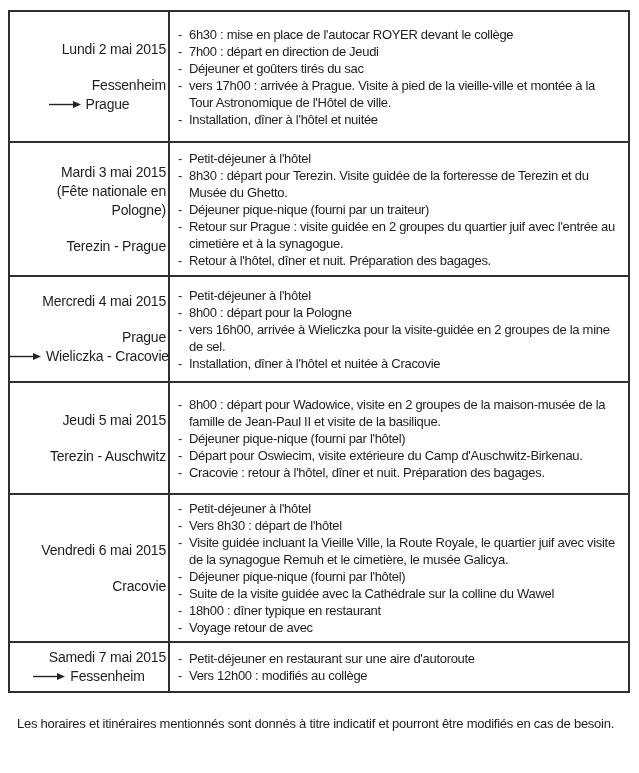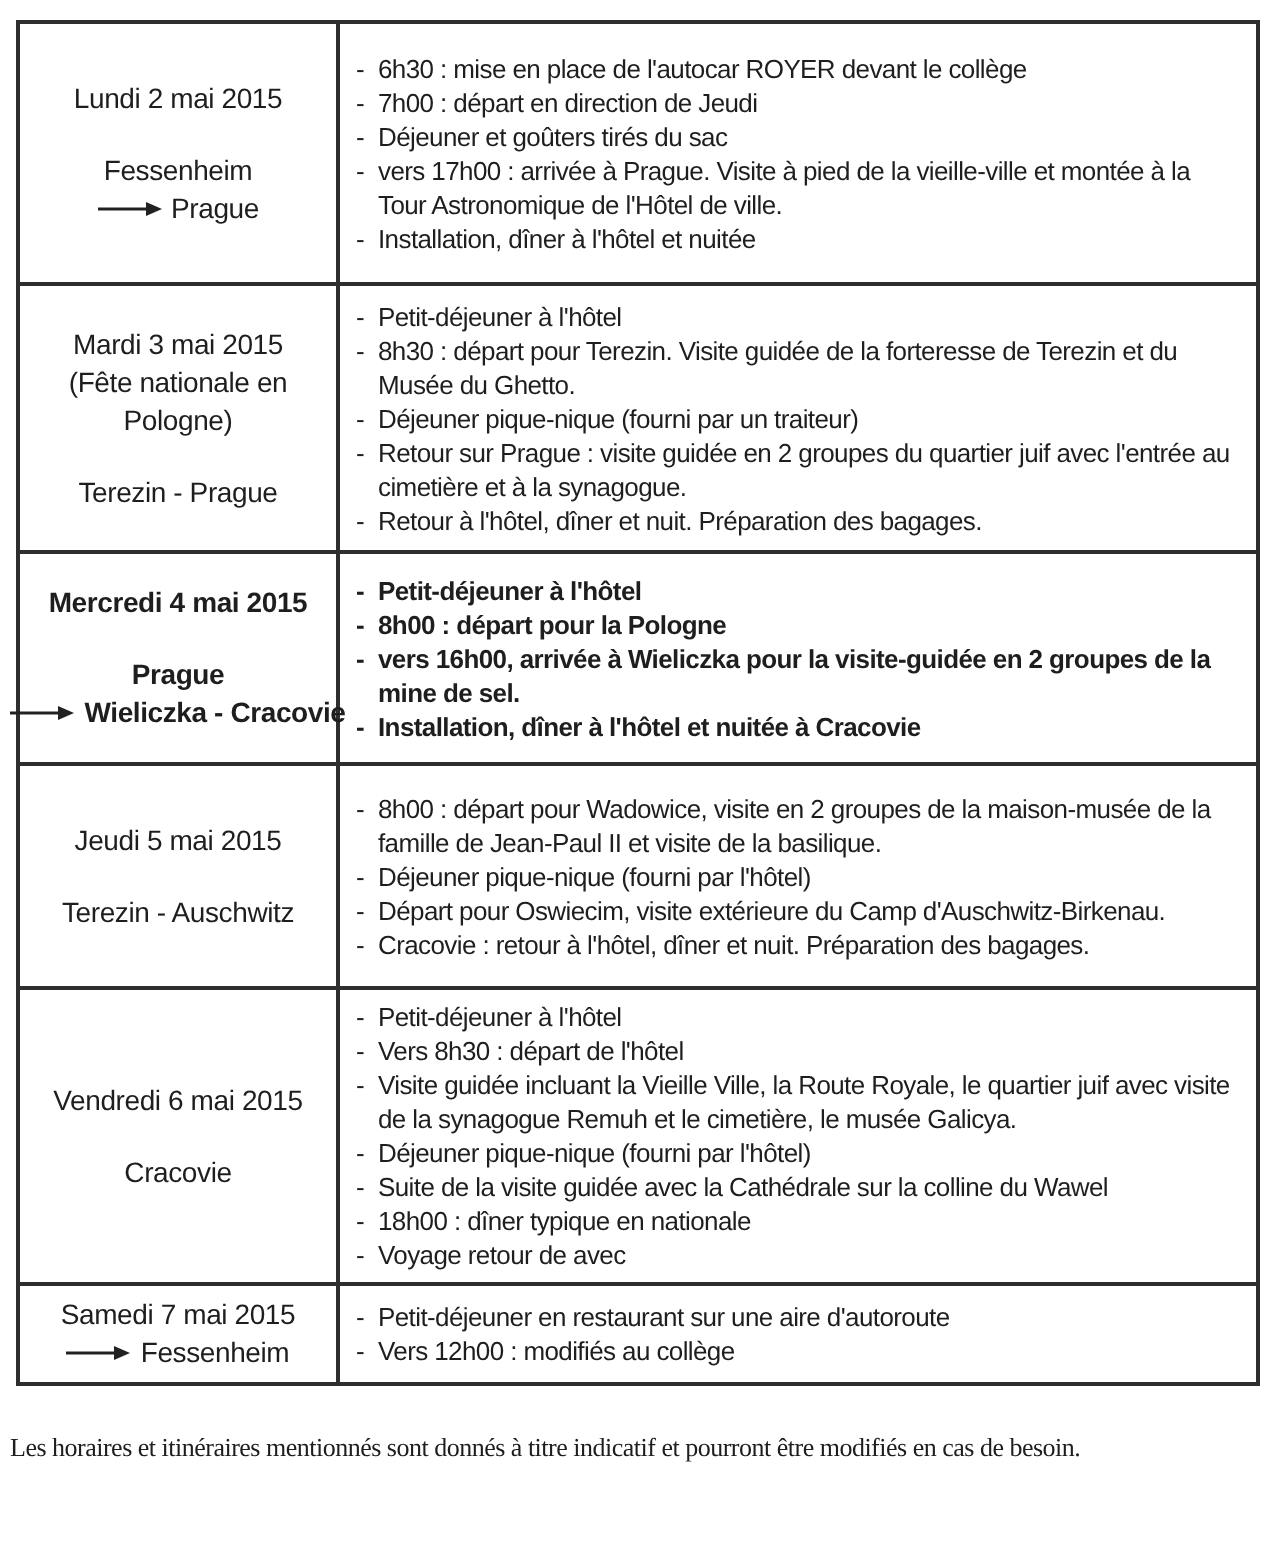--- a/index.html
+++ b/index.html
@@ -19,28 +19,28 @@
     width: 622px;
     margin: 10px 0 0 8px;
   }
   table.itinerary td {
     border: 2px solid #2e2e2e;
     vertical-align: middle;
     background: #ffffff;
   }
   tr.row-0 { height: 131px; }
   tr.row-1 { height: 134px; }
-  tr.row-2 { height: 106px; font-weight: bold; }
+  tr.row-2 { height: 106px; }
   tr.row-3 { height: 112px; }
   tr.row-4 { height: 146px; }
   tr.row-5 { height: 50px;  }
 
   td.left-cell {
     width: 160px;
-    text-align: center;
+    text-align: right;
     font-size: 14px;
     line-height: 19px;
     letter-spacing: -0.2px;
     padding: 4px 2px;
   }
   .day-spacer { height: 17px; }
   .route-line {
     display: flex;
     align-items: center;
     justify-content: center;
@@ -59,21 +59,21 @@
   li.item { position: relative; padding-left: 11px; }
   li.item .dash { position: absolute; left: 0; top: 0; }
 
   .notes {
     margin: 24px 5px 0 5px;
     font-size: 13px;
     line-height: 13.5px;
     letter-spacing: -0.25px;
     text-align: justify;
   }
-  .notes p { margin: 0; font-family: Liberation Serif, serif; }
+  .notes p { margin: 12px; }
 </style>
 </head>
 <body>
 
 <div class="page">
   <table class="itinerary">
     <tbody id="rows">
         <tr class="row-0">
           <td class="left-cell">
             <div class="day-line"><span>Lundi 2 mai 2015</span></div>
@@ -157,21 +157,21 @@
             <div class="day-spacer"></div>
             <div class="day-line"><span>Cracovie</span></div>
           </td>
           <td class="right-cell">
             <ul class="items">
               <li class="item"><span class="dash">-</span><span>Petit-déjeuner à l'hôtel</span></li>
               <li class="item"><span class="dash">-</span><span>Vers 8h30 : départ de l'hôtel</span></li>
               <li class="item"><span class="dash">-</span><span>Visite guidée incluant la Vieille Ville, la Route Royale, le quartier juif avec visite de la synagogue Remuh et le cimetière, le musée Galicya.</span></li>
               <li class="item"><span class="dash">-</span><span>Déjeuner pique-nique (fourni par l'hôtel)</span></li>
               <li class="item"><span class="dash">-</span><span>Suite de la visite guidée avec la Cathédrale sur la colline du Wawel</span></li>
-              <li class="item"><span class="dash">-</span><span>18h00 : dîner typique en nationale</span></li>
+              <li class="item"><span class="dash">-</span><span>18h00 : dîner typique en restaurant</span></li>
               <li class="item"><span class="dash">-</span><span>Voyage retour de avec</span></li>
             </ul>
           </td>
         </tr>
         <tr class="row-5">
           <td class="left-cell">
             <div class="day-line"><span>Samedi 7 mai 2015</span></div>
             <div class="route-line">
               <span class="route-arrow"><svg width="32" height="9" viewBox="0 0 32 9">
                   <line x1="0" y1="4.5" x2="25" y2="4.5" stroke="#222222" stroke-width="1.4"></line>

